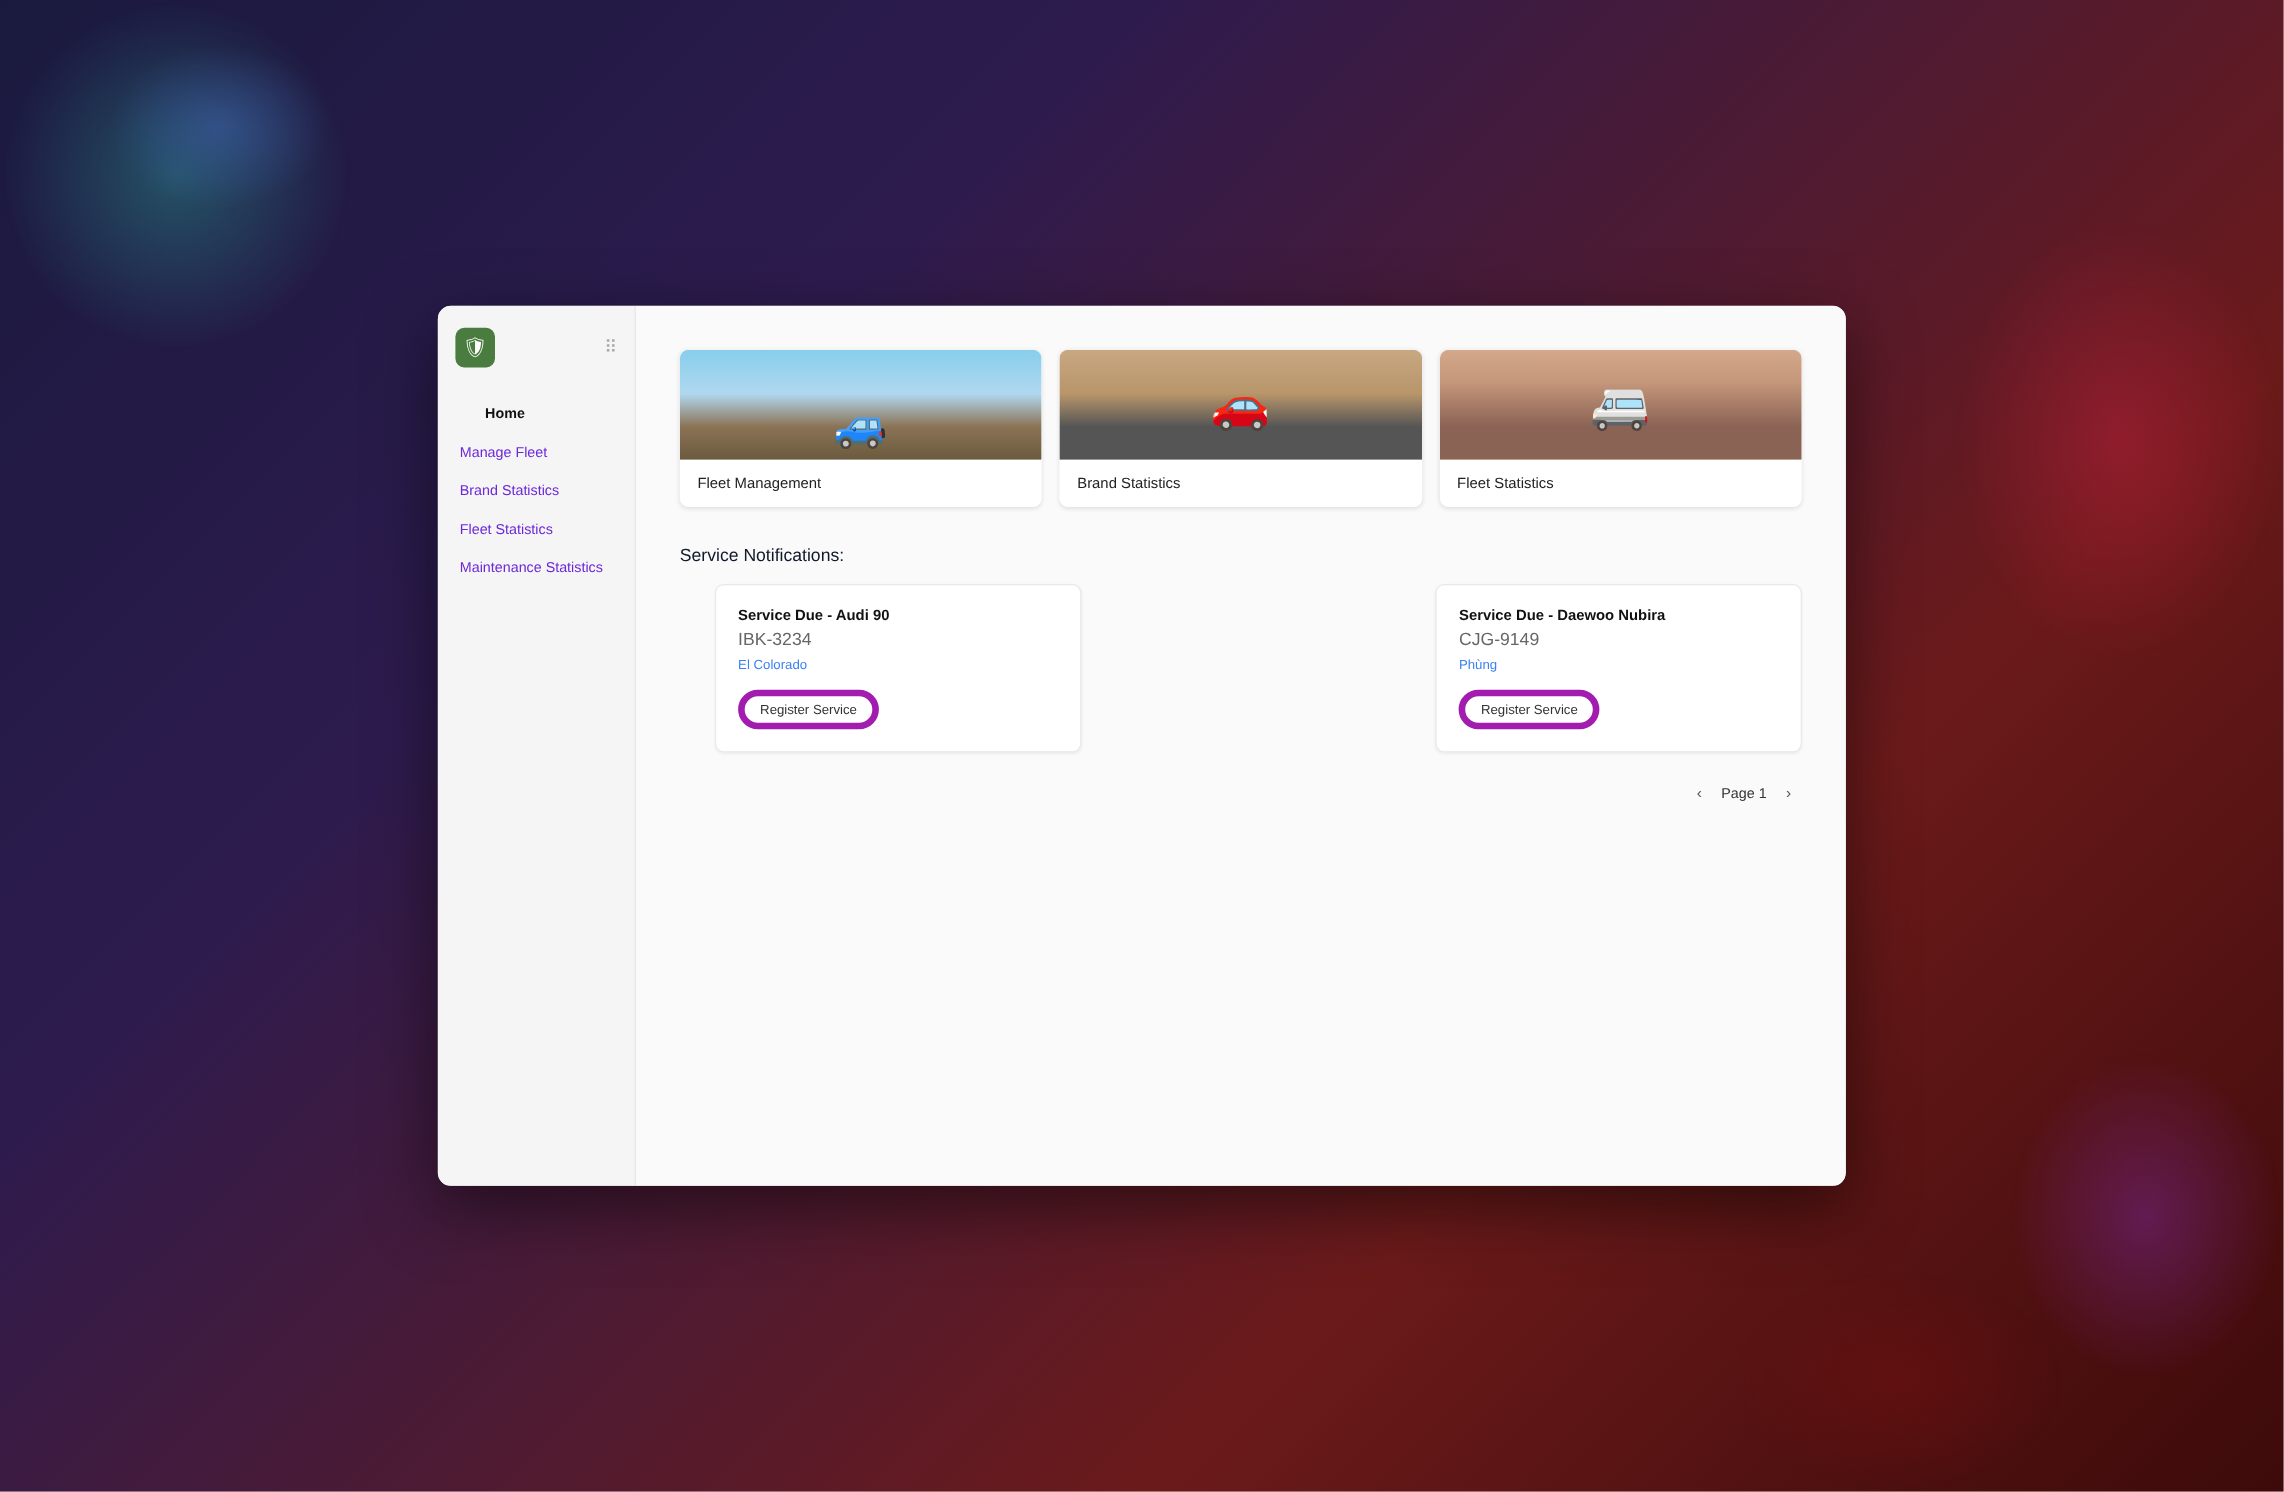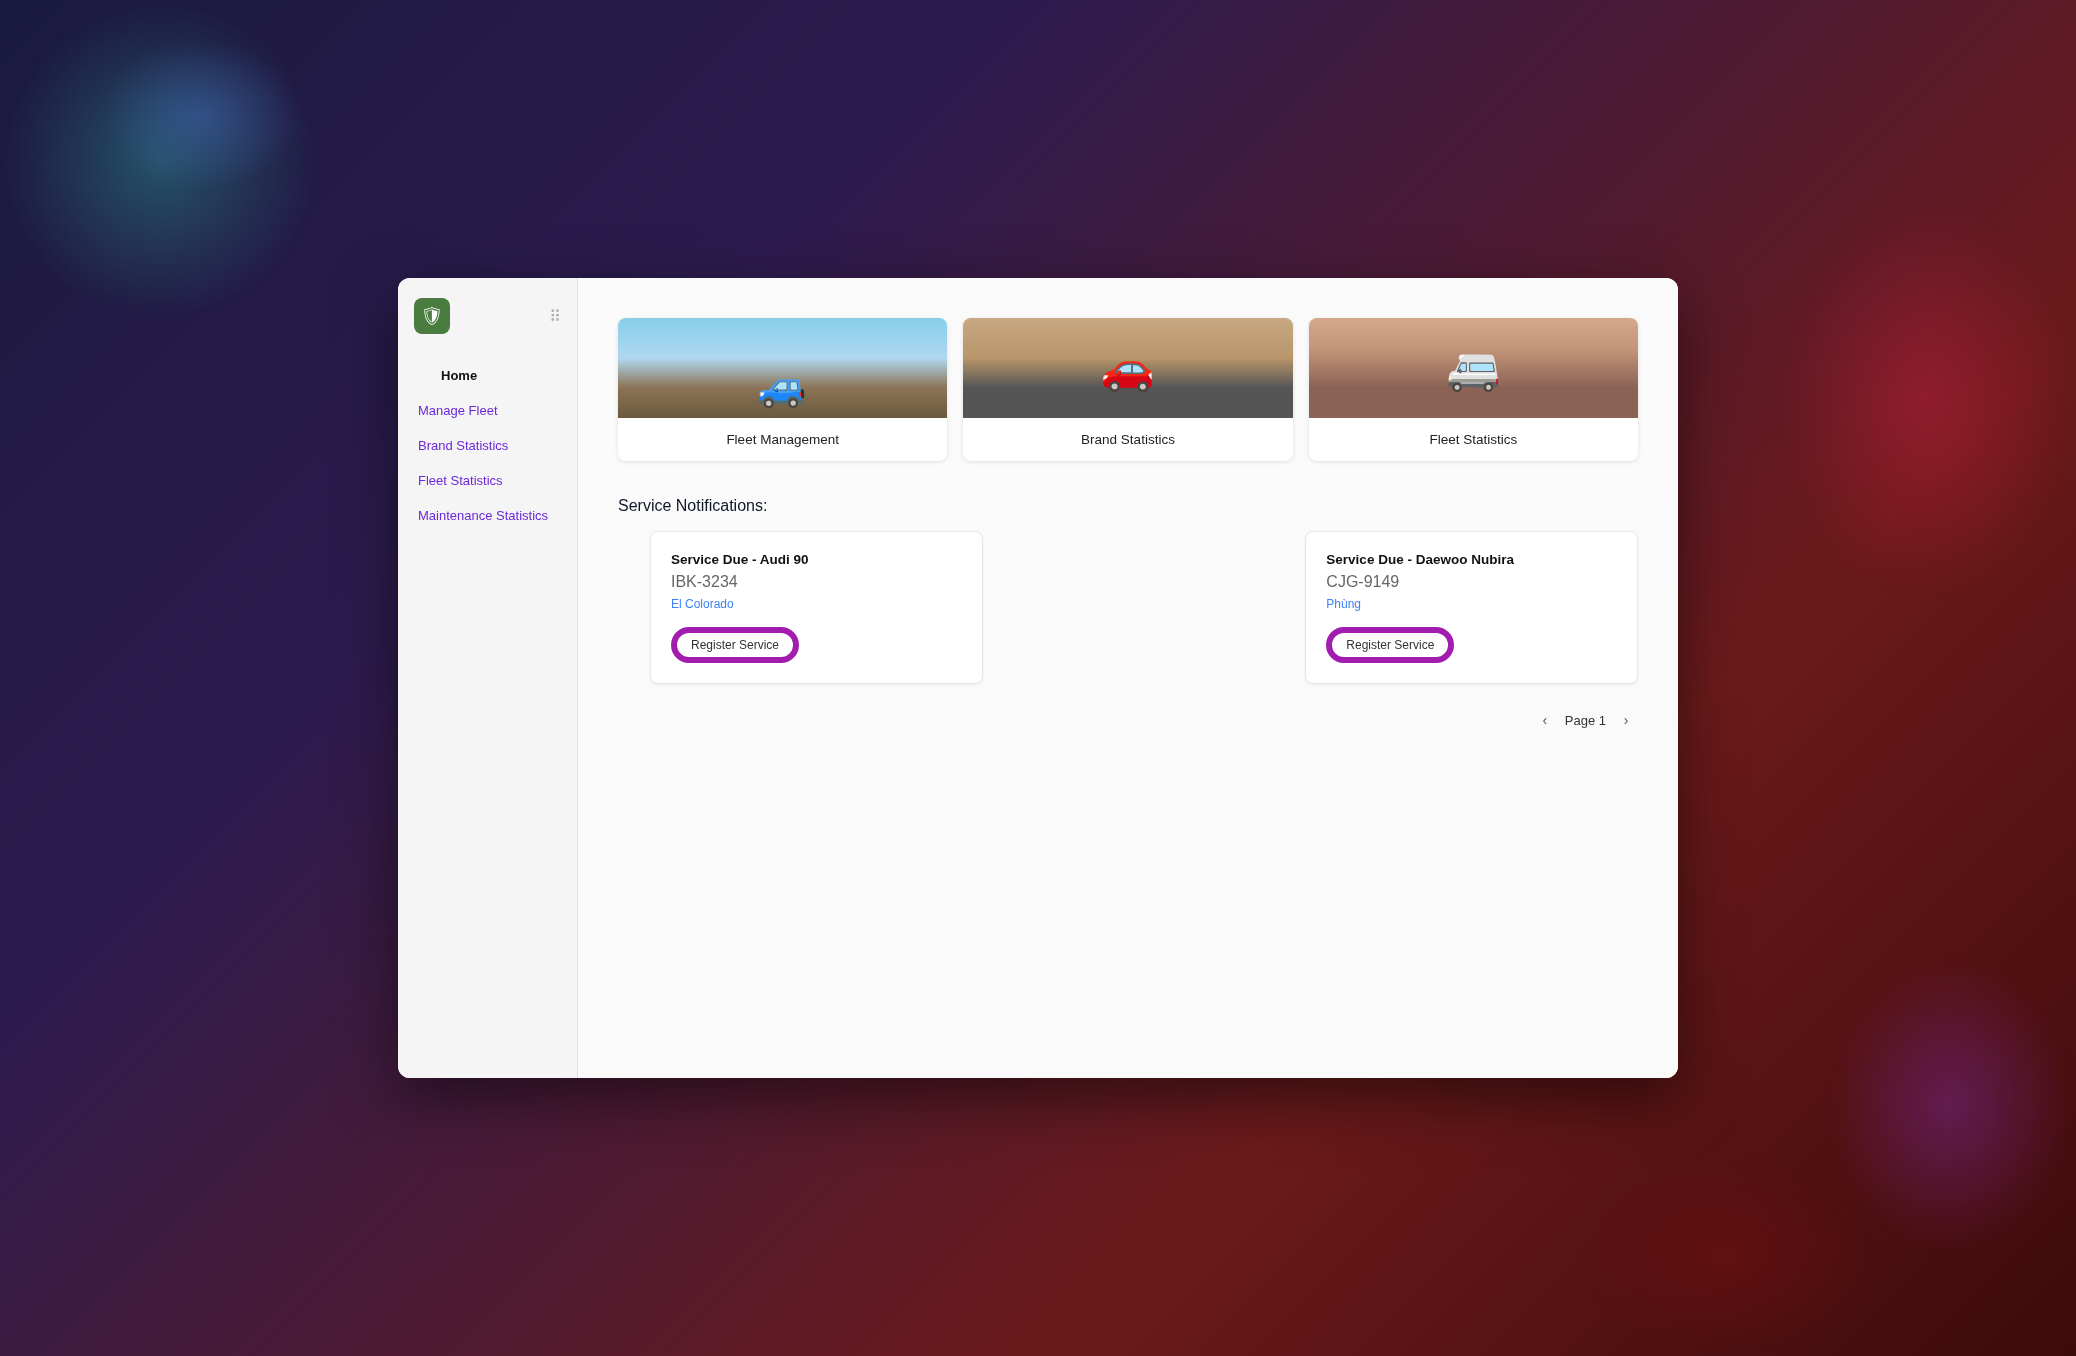--- a/index.html
+++ b/index.html
@@ -75,21 +75,20 @@
       gap: 16px;
       margin-bottom: 36px;
     }
     .feature-card {
       flex: 1;
       background: #fff;
       border-radius: 8px;
       overflow: hidden;
       box-shadow: 0 1px 4px rgba(0,0,0,0.1);
       cursor: pointer;
-      text-align: center;
     }
     .card-image {
       width: 100%;
       height: 100px;
       overflow: hidden;
       position: relative;
     }
     
     .img-jeep {
       background: linear-gradient(180deg, #87ceeb 0%, #b0d8f0 40%, #8B7355 70%, #6b5a3e 100%);

